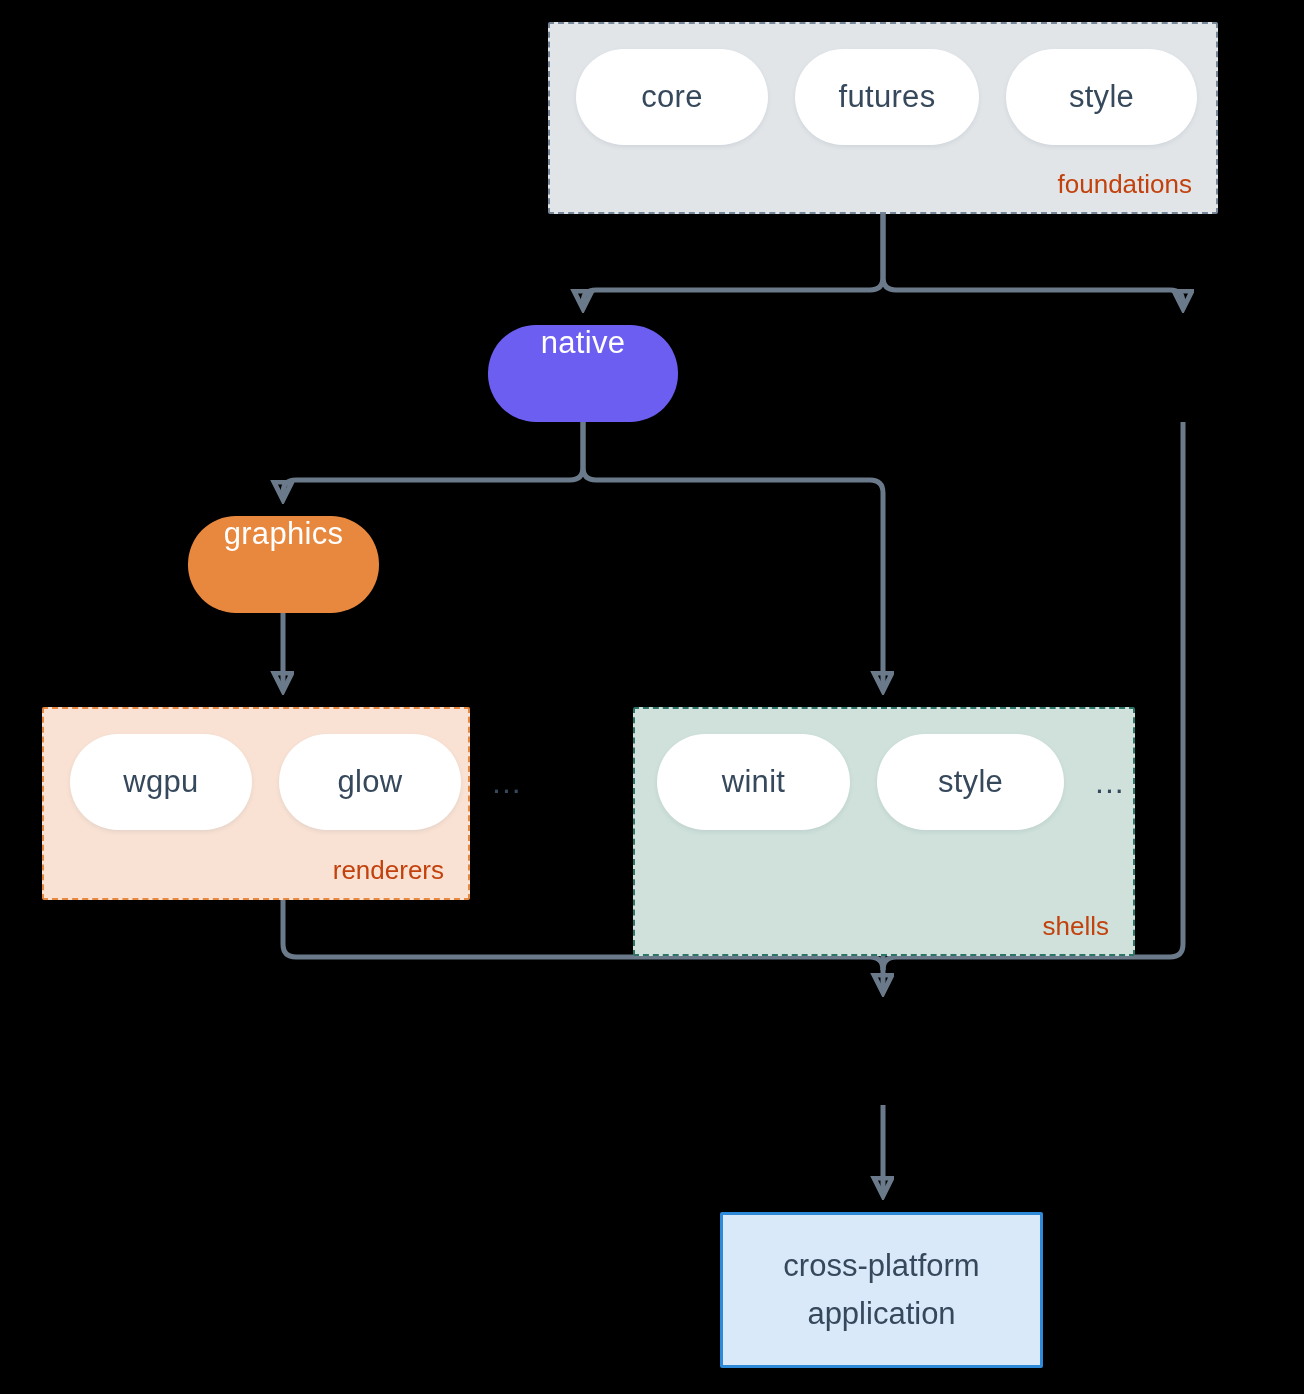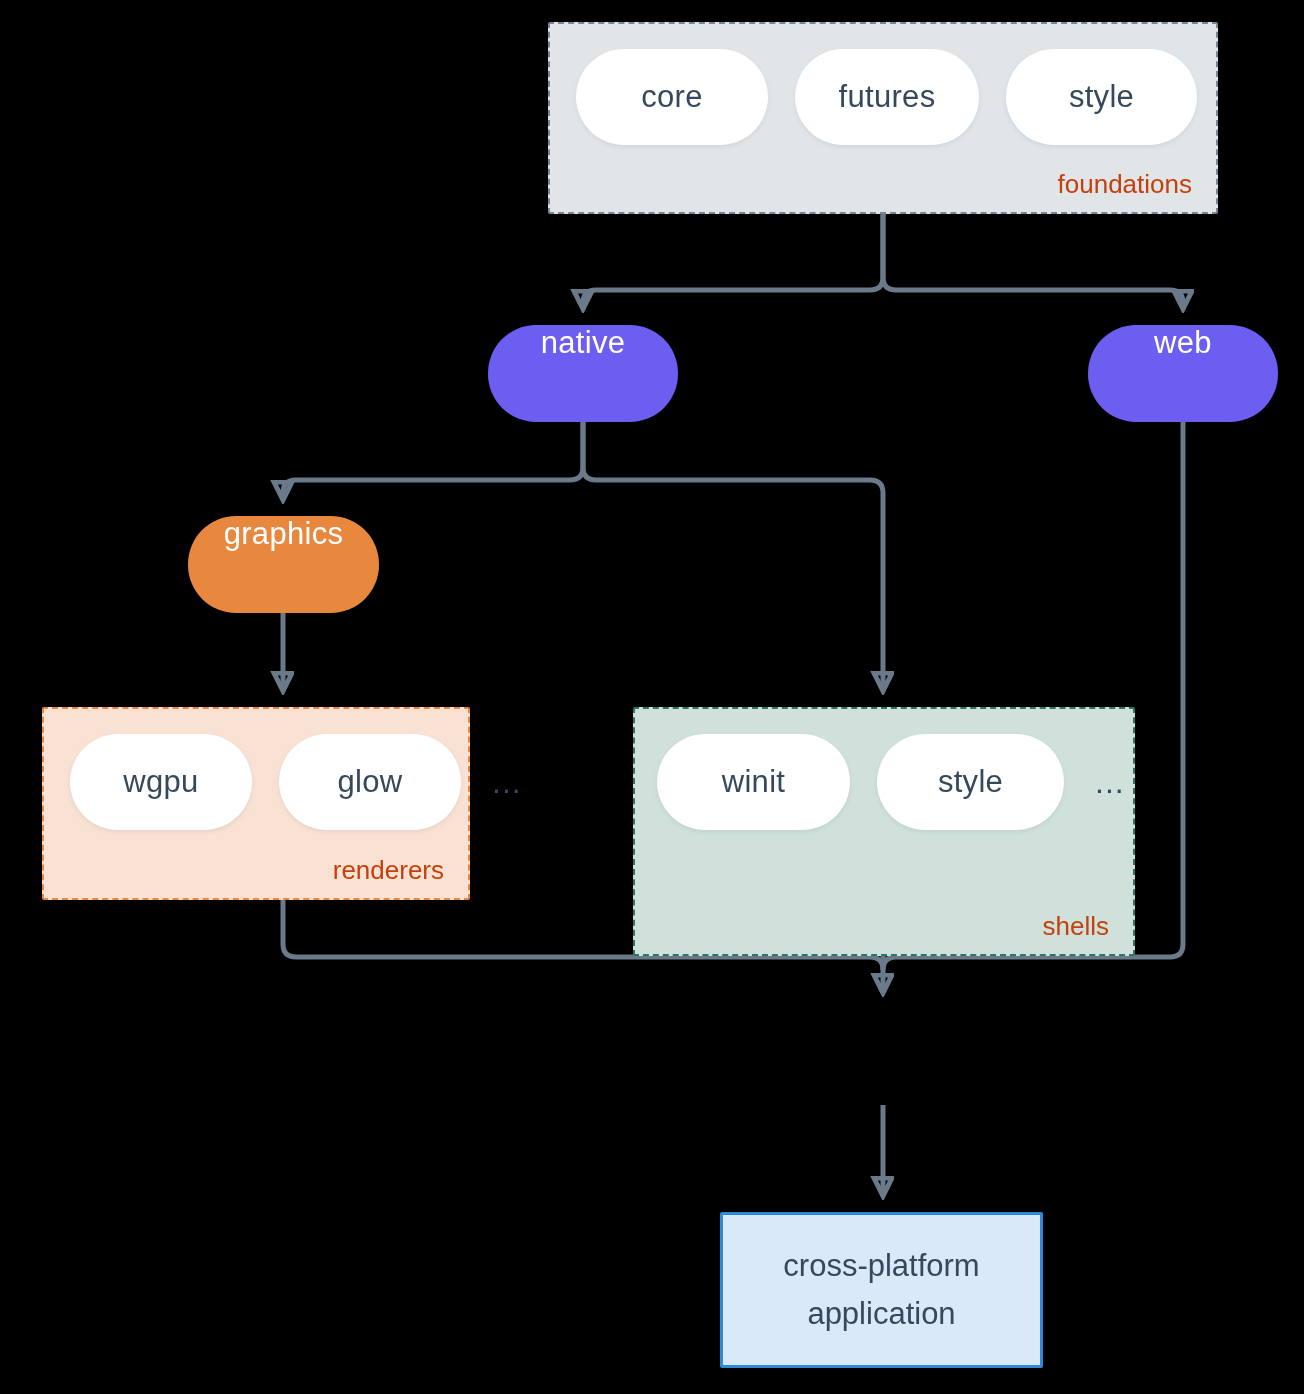--- a/index.html
+++ b/index.html
@@ -76,23 +76,20 @@
       <div class="pill white" style="width:191px">
         <span>style</span>
       </div>
     </div>
     <div class="group-label">foundations</div>
   </div>
 
   <div class="node node-native">
     <span>native</span>
   </div>
-  <div class="node node-web">
-    <span>web</span>
-  </div>
 
   <div class="node node-graphics">
     <span>graphics</span>
   </div>
 
   <div class="group group-renderers">
     <div class="pill-row">
       <div class="pill white" style="width:182px">
         <span>wgpu</span>
       </div>

